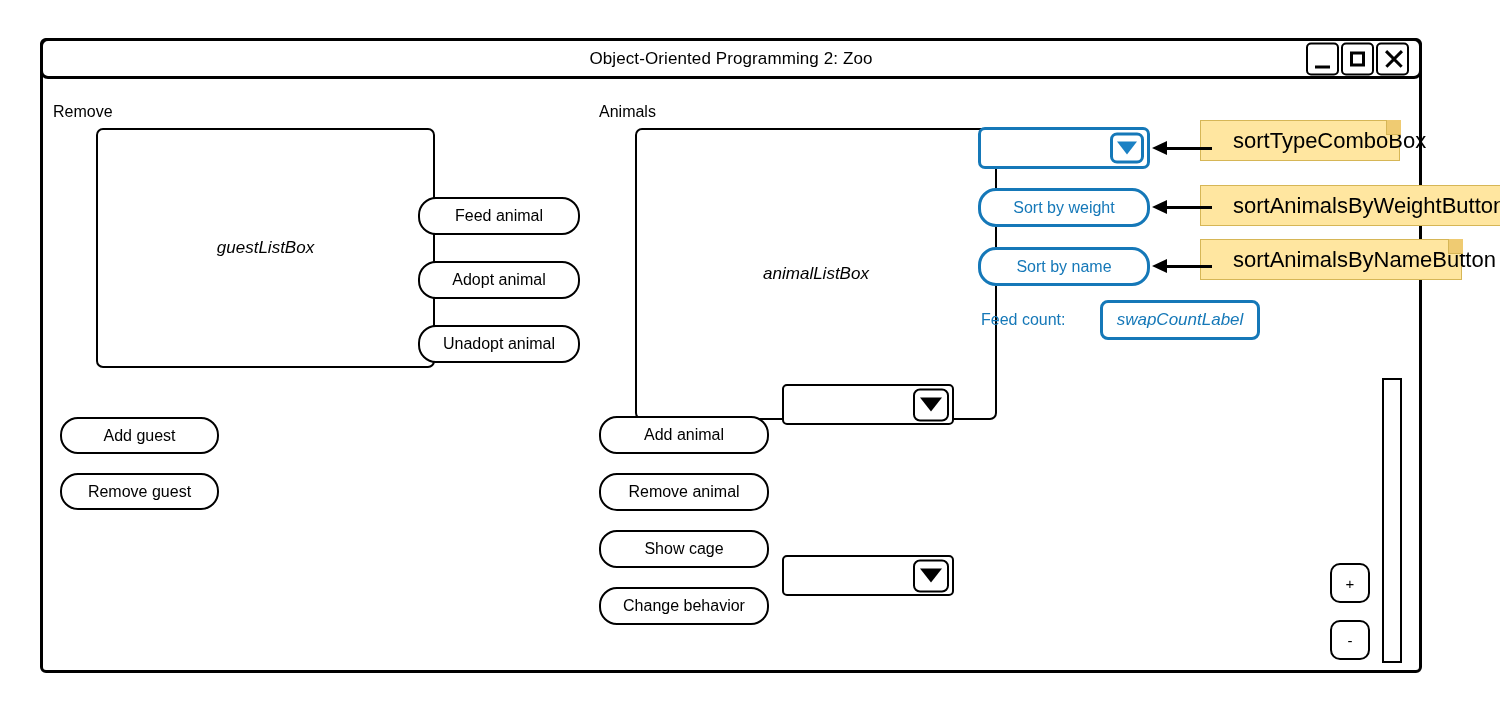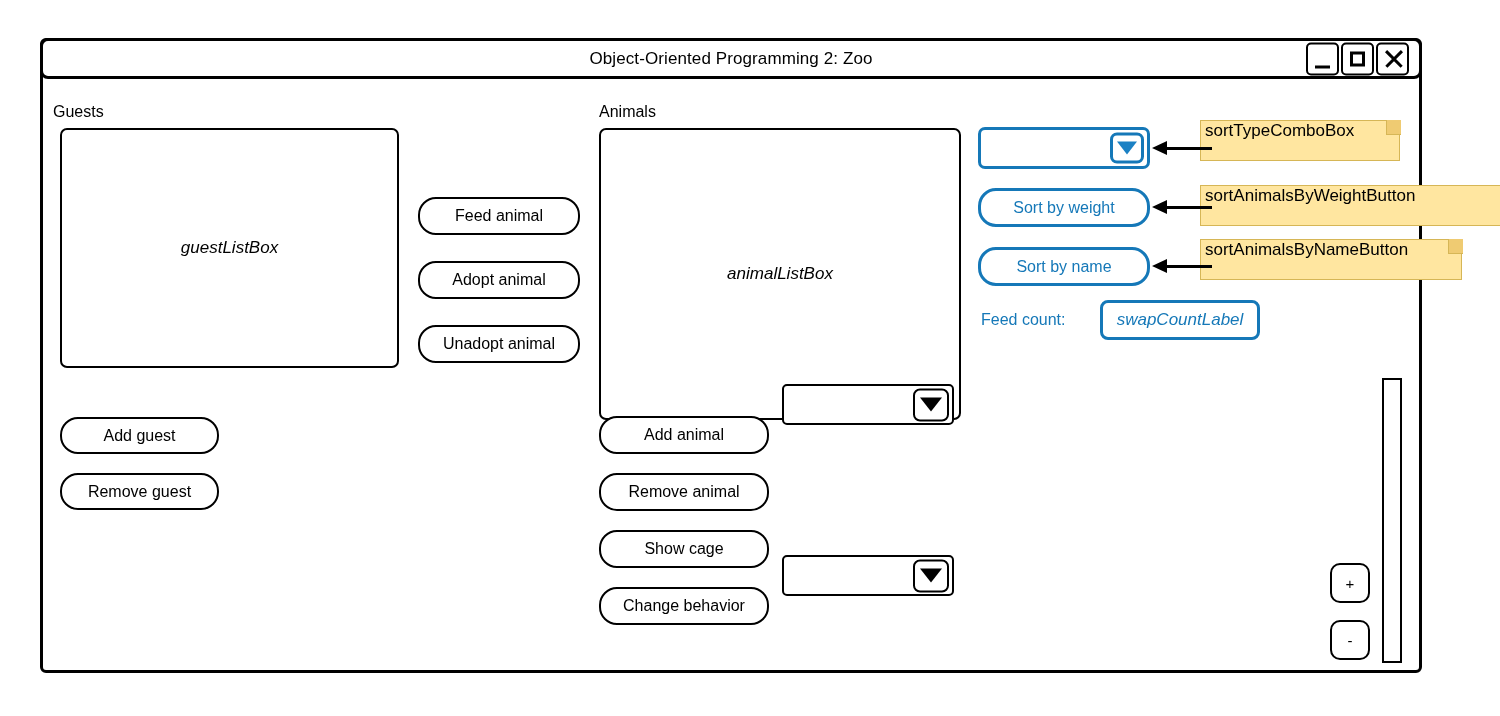--- a/index.html
+++ b/index.html
@@ -104,20 +104,21 @@
     border: 2.5px solid #000;
     border-radius: 7px;
     background: #fff;
     box-sizing: border-box;
     display: flex;
     align-items: center;
     justify-content: center;
     font-style: italic;
     font-size: 17px;
     color: #000;
+    margin-left: 36px;
   }
   .btn {
     position: absolute;
     border: 2.5px solid #000;
     border-radius: 18px;
     background: #fff;
     box-sizing: border-box;
     display: flex;
     align-items: center;
     justify-content: center;
@@ -218,23 +219,23 @@
     white-space: nowrap;
   }
 
   
   .note {
     position: absolute;
     background: #FFE6A0;
     border: 1.5px solid #D6B656;
     box-sizing: border-box;
     display: flex;
-    align-items: flex-start;
-    padding-left: 4px;
-    font-size: 17px;
+    align-items: center;
+    padding-left: 32px;
+    font-size: 22px;
     color: #000;
     white-space: nowrap;
     z-index: 6;
   }
   .note .fold {
     position: absolute;
     right: -1.5px; top: -1.5px;
     width: 15px; height: 15px;
     background: #EFCB72;
     border-left: 1.5px solid #D6B656;
@@ -297,21 +298,21 @@
       </div>
       <div class="win-btn">
         <span class="glyph-max"></span>
       </div>
       <div class="win-btn">
         <span class="glyph-close"></span>
       </div>
     </div>
   </div>
 
-  <div class="field-label" style="left:53px; top:103px;">Guests</div>
+  <div class="field-label" style="left:53px; top:103px;">Remove</div>
 
   <div class="listbox" style="left:60px; top:128px; width:339px; height:240px;">
     <span>guestListBox</span>
   </div>
 
   <div class="btn" style="left:60px; top:385px; width:159px; height:37px;">
     <span>Add guest</span>
   </div>
 
   <div class="btn" style="left:60px; top:441px; width:159px; height:37px;">

